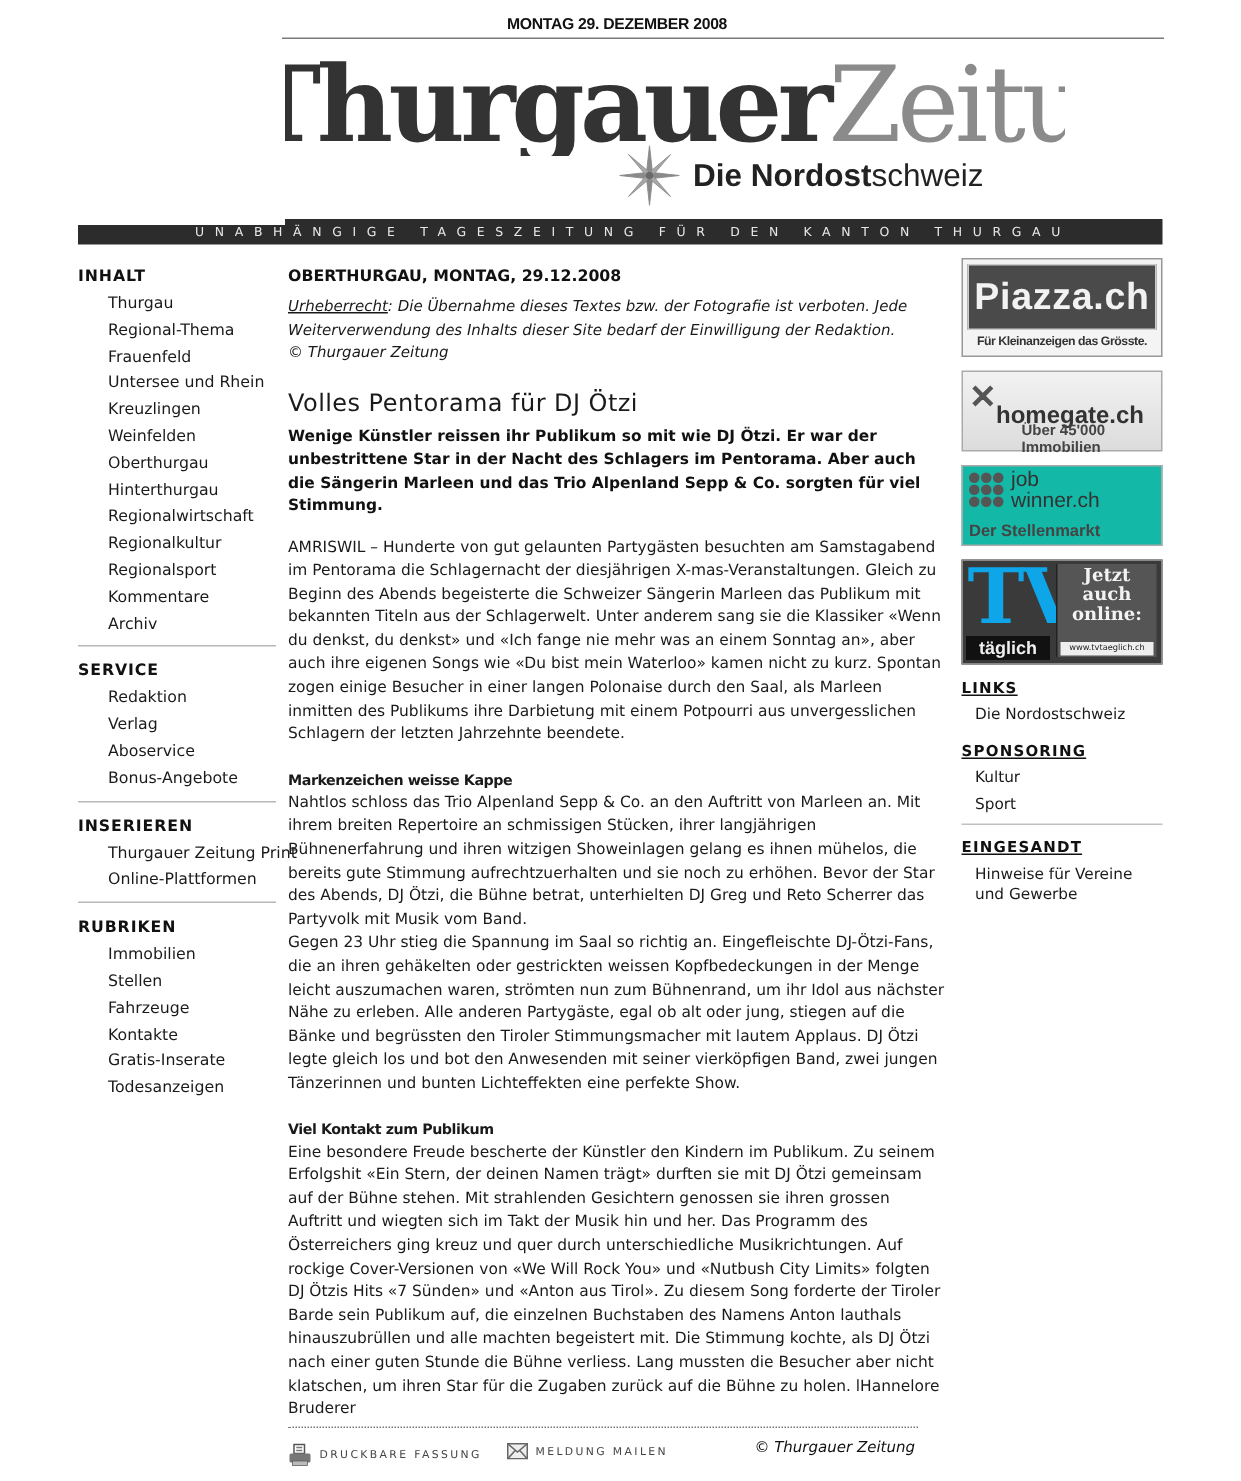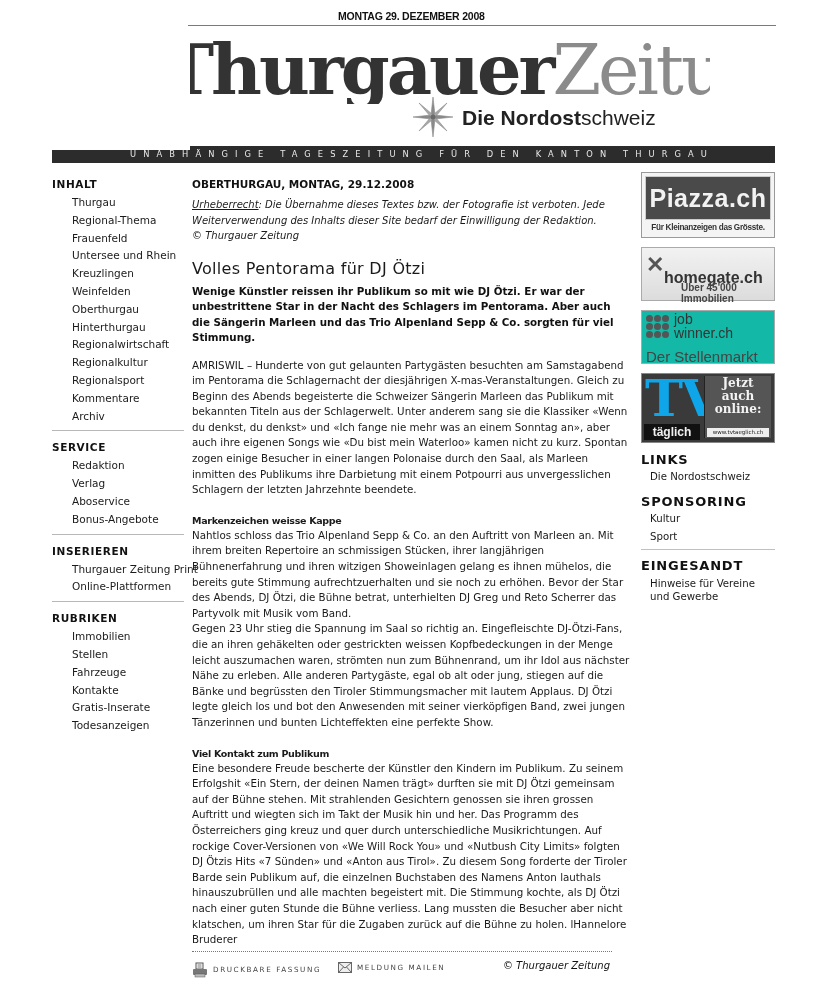--- a/index.html
+++ b/index.html
@@ -49,28 +49,28 @@
   .ad-piazza .top { position: absolute; left: 3px; top: 3px; width: 126px; height: 44px; background: #4a4a4a; border: 1px solid #ccc; box-sizing: border-box; color: #f2f2f2; font-family: "Liberation Sans", sans-serif; font-weight: bold; font-size: 25px; text-align: center; line-height: 42px; letter-spacing: 0.5px; }
   .ad-piazza .sub { position: absolute; left: 0; right: 0; top: 50px; font-family: "Liberation Sans", sans-serif; font-weight: bold; font-size: 8.2px; color: #333; text-align: center; letter-spacing: -0.3px; }
   .ad-homegate { height: 52px; border: 1px solid #aaa; background: linear-gradient(#f2f2f2, #dcdcdc); position: relative; }
   .ad-homegate .x { position: absolute; left: 4px; top: 6px; font-family: "Liberation Sans", sans-serif; font-weight: bold; font-size: 22px; color: #555; line-height: 22px; }
   .ad-homegate .name { position: absolute; left: 22px; top: 8px; font-family: "Liberation Sans", sans-serif; font-weight: bold; font-size: 16px; color: #333; margin-top: 13px; }
   .ad-homegate .sub { position: absolute; left: 19px; top: 34px; font-family: "Liberation Sans", sans-serif; font-weight: bold; font-size: 10px; color: #444; margin-left: 20px; }
   .ad-job { height: 52px; border: 1px solid #aaa; background: #14b8a6; position: relative; }
   .ad-job .dots { position: absolute; left: 4px; top: 4px; display: grid; grid-template-columns: repeat(3, 7px); grid-gap: 1px; }
   .ad-job .dots span { width: 7px; height: 7px; border-radius: 50%; background: #555; display: block; }
   .ad-job .name { position: absolute; left: 32px; top: 1px; font-family: "Liberation Sans", sans-serif; font-size: 14px; line-height: 14px; color: #333; }
-  .ad-job .sub { position: absolute; left: 4px; top: 37px; font-family: "Liberation Sans", sans-serif; font-weight: normal; font-size: 15px; color: #444; }
+  .ad-job .sub { position: absolute; left: 4px; top: 37px; font-family: "Liberation Sans", sans-serif; font-weight: bold; font-size: 11px; color: #444; }
   .ad-tv { height: 68px; background: #3a3a3a; position: relative; border: 1px solid #888; }
   .ad-tv .tv { position: absolute; left: 3px; top: -2px; font-family: "DejaVu Serif", serif; font-weight: bold; font-size: 51px; color: #0ea5e9; letter-spacing: -2px; line-height: 52px; }
   .ad-tv .taglich { position: absolute; left: 2px; top: 50px; width: 56px; height: 16px; background: #111; color: #f0f0f0; font-family: "Liberation Sans", sans-serif; font-weight: bold; font-size: 12px; text-align: center; line-height: 16px; }
   .ad-tv .panel { position: absolute; left: 62px; top: 2px; width: 66px; height: 62px; background: #555; border-left: 1px solid #222; }
   .ad-tv .promo { position: absolute; left: 62px; top: 3px; width: 68px; text-align: center; font-family: "DejaVu Serif", serif; font-weight: bold; font-size: 12px; line-height: 13px; color: #f3f3f3; }
   .ad-tv .url { position: absolute; left: 65px; top: 54px; width: 62px; height: 9px; background: #eee; color: #222; font-size: 5.5px; text-align: center; line-height: 9px; }
-  .r-head { font-weight: bold; font-size: 13px; letter-spacing: 0.8px; color: #111; margin-top: 8px; line-height: 16px; }
+  .r-head { font-weight: bold; font-size: 10px; letter-spacing: 0.8px; color: #111; margin-top: 8px; line-height: 16px; text-decoration: underline; }
   .r-item { font-size: 10.2px; line-height: 18px; padding-left: 9px; color: #1a1a1a; cursor: pointer; }
   .r-item.multi { line-height: 13px; padding-top: 3px; }
   .r-sep { height: 1px; background: #c0c0c0; margin-top: 3px; width: 134px; }
 </style>
 </head>
 <body>
 
 <div class="date-line">MONTAG 29. DEZEMBER 2008</div>
 <div class="date-rule"></div>
 <div class="logo">

